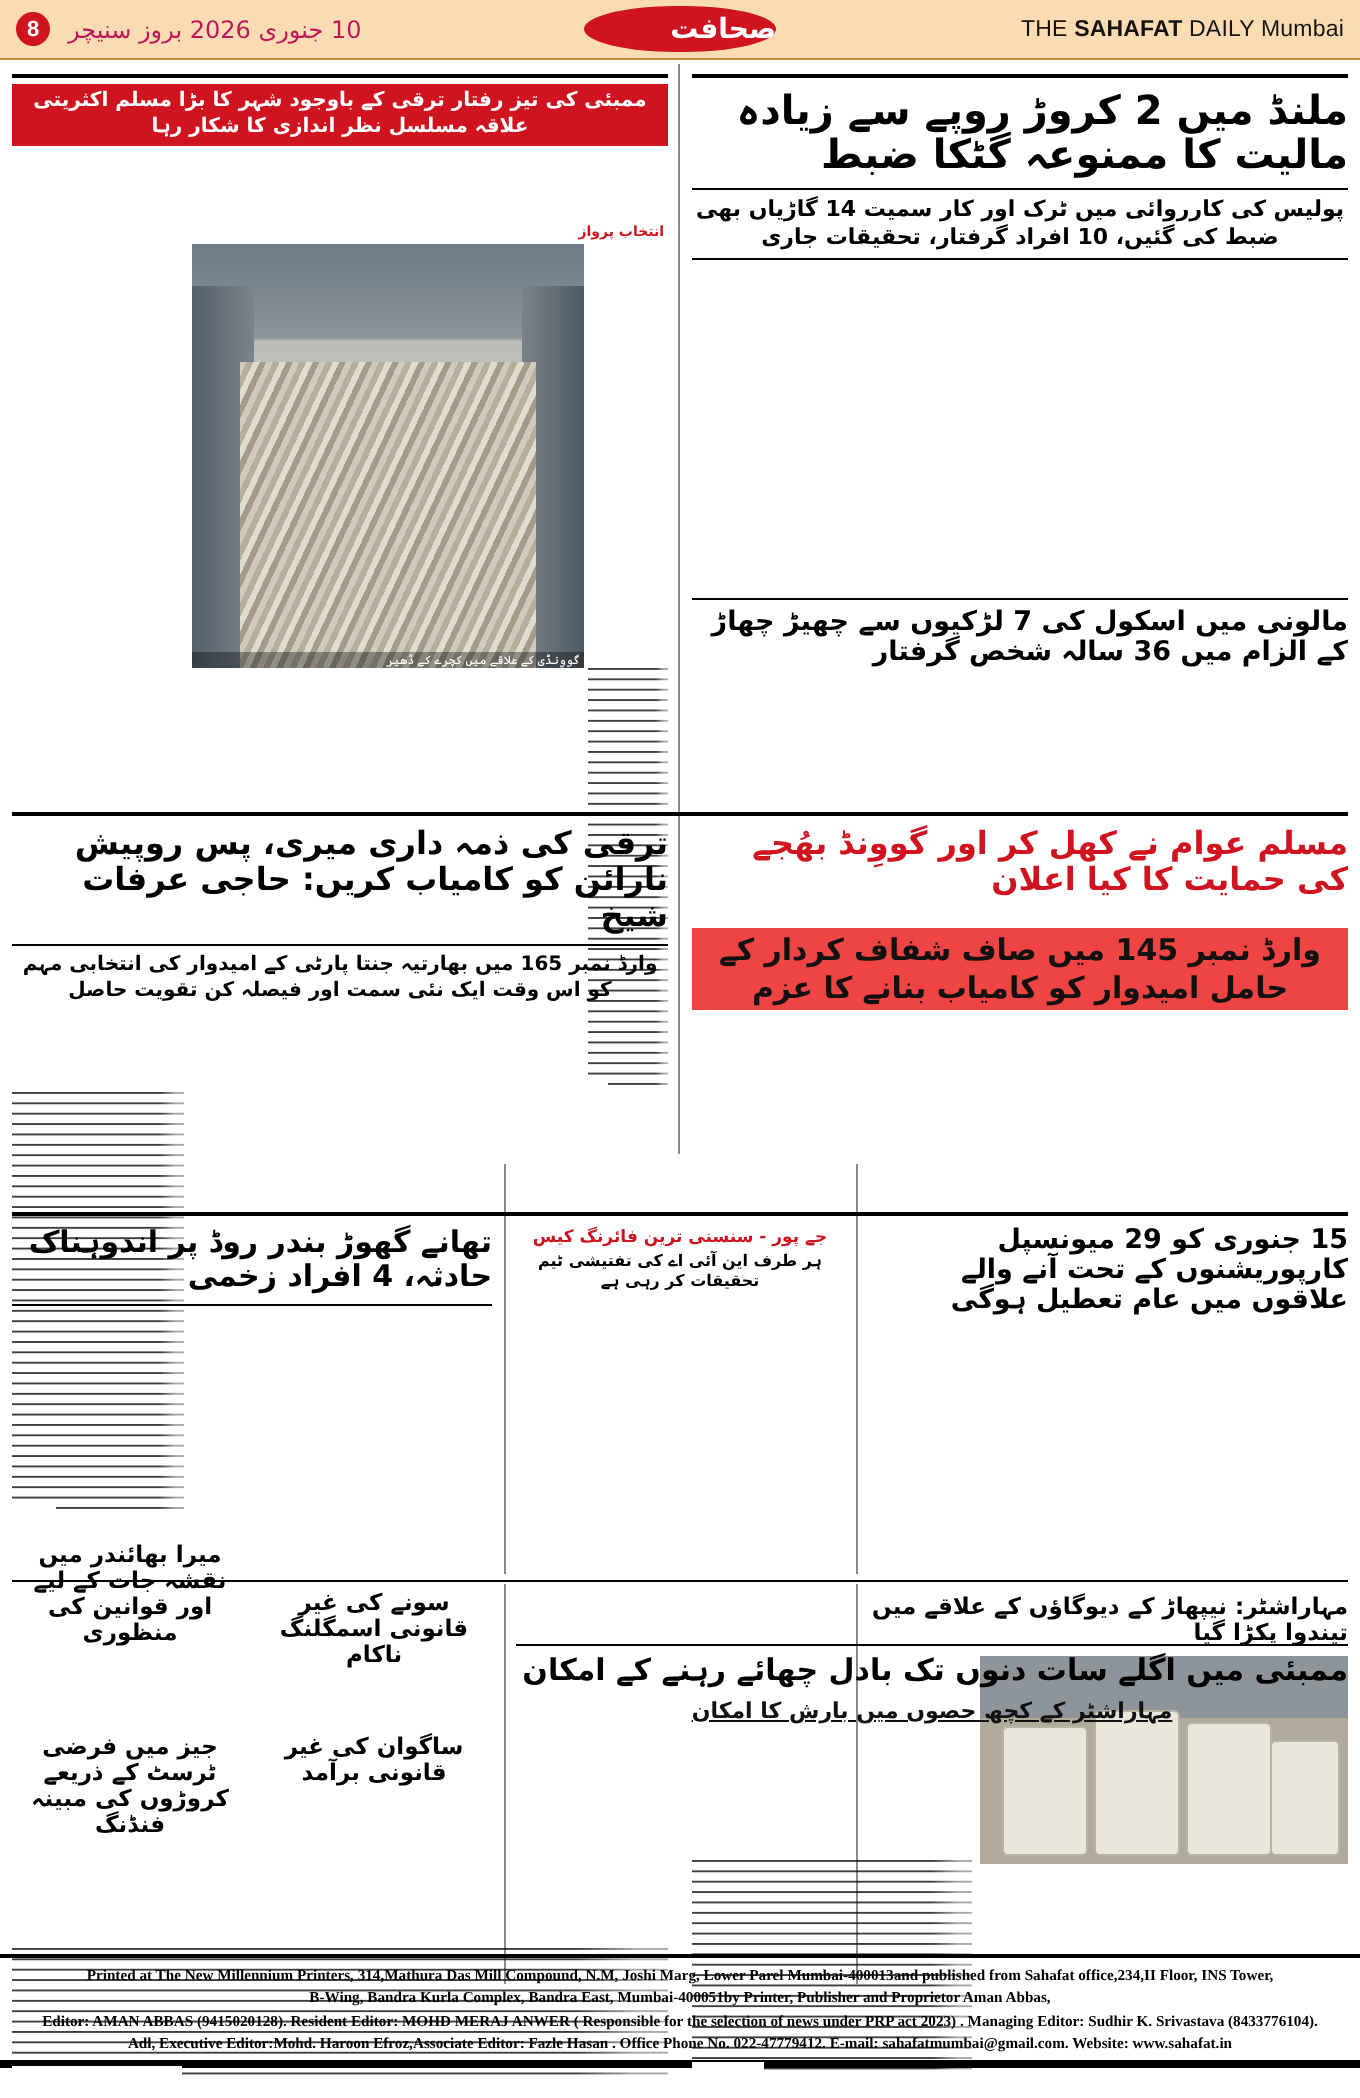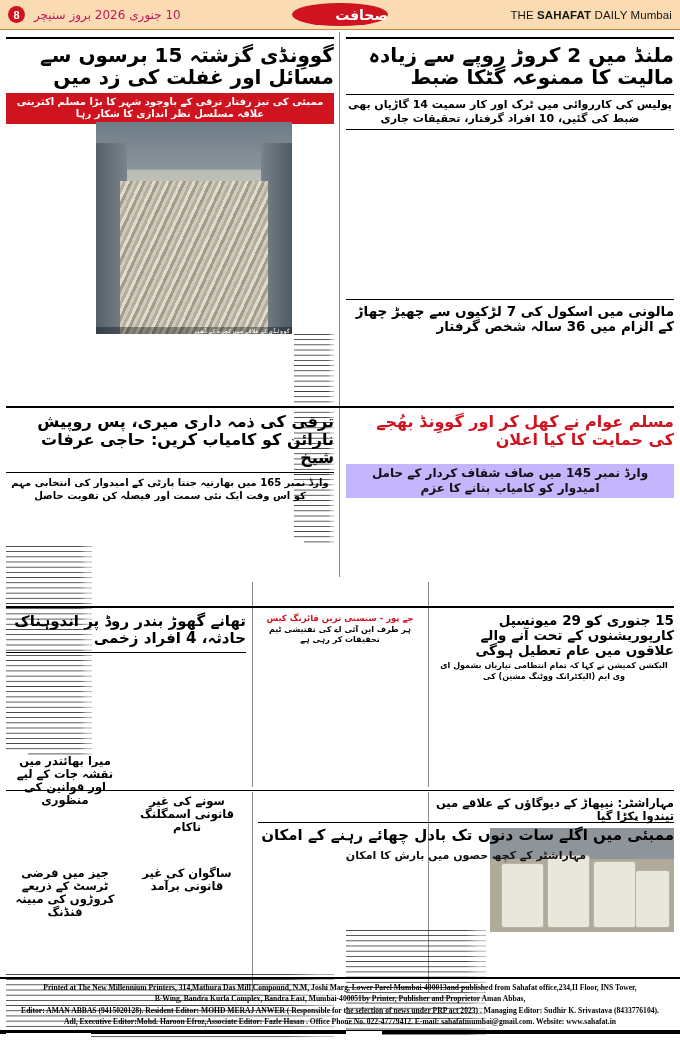--- a/index.html
+++ b/index.html
@@ -51,22 +51,22 @@
   .hl-md{font-size:13.5px;}
   .hl-sm{font-size:11.5px;}
   .rule-thick{height:2px;background:#000;margin:3px 0;}
   .rule-thin{height:1px;background:#000;margin:2px 0;}
   .sub-red{
     background:#cf1420;color:#fff;direction:rtl;text-align:center;
     font-family:"DejaVu Sans",sans-serif;font-weight:bold;font-size:10px;
     padding:3px 4px;line-height:1.25;
   }
   .sub-tan{
-    background:#c4b5fd;color:#111;direction:rtl;text-align:center;
-    font-family:"DejaVu Sans",sans-serif;font-weight:bold;font-size:12px;
+    background:#ef4444;color:#111;direction:rtl;text-align:center;
+    font-family:"DejaVu Sans",sans-serif;font-weight:bold;font-size:15px;
     padding:2px 4px;line-height:1.25;
   }
   .sub-plain{
     direction:rtl;text-align:center;font-family:"DejaVu Sans",sans-serif;
     font-weight:bold;font-size:10px;line-height:1.3;color:#000;padding:1px 0;
   }
   .kicker{
     direction:rtl;text-align:center;color:#cf1420;font-weight:bold;
     font-family:"DejaVu Sans",sans-serif;font-size:8.5px;padding:1px 0;
   }
@@ -148,21 +148,20 @@
   <div class="body-area">
 
     <div class="col-divider" style="left:339px;top:2px;height:545px;"></div>
     <div class="col-divider" style="left:252px;top:552px;height:205px;"></div>
     <div class="col-divider" style="left:428px;top:552px;height:205px;"></div>
     <div class="col-divider" style="left:252px;top:762px;height:200px;"></div>
     <div class="col-divider" style="left:428px;top:762px;height:200px;"></div>
 
     <div class="blk" style="left:6px;top:4px;width:328px;">
       <div class="rule-thick"></div>
-      <div class="hl hl-xl" style="padding:2px 0 4px;">گووِنڈی گزشتہ 15 برسوں سے مسائل اور غفلت کی زد میں</div>
       <div class="sub-red">ممبئی کی تیز رفتار ترقی کے باوجود شہر کا بڑا مسلم اکثریتی علاقہ مسلسل نظر اندازی کا شکار رہا</div>
     </div>
 
     <div class="blk photo sc-trash" style="left:96px;top:92px;width:196px;height:212px;">
       <div class="wallL"></div>
       <div class="wallR"></div>
       <div class="lane"></div>
       <div class="ph-cap">گووِنڈی کے علاقے میں کچرے کے ڈھیر</div>
     </div>
 
@@ -214,40 +213,39 @@
       <div class="rule-thin"></div>
     </div>
 
     <div class="blk" style="left:258px;top:582px;width:164px;">
       <div class="kicker">جے پور - سنسنی ترین فائرنگ کیس</div>
       <div class="sub-plain" style="font-size:8px;">ہر طرف این آئی اے کی تفتیشی ٹیم تحقیقات کر رہی ہے</div>
     </div>
 
     <div class="blk" style="left:434px;top:582px;width:240px;">
       <div class="hl hl-md" style="padding:1px 0 2px;">15 جنوری کو 29 میونسپل کارپوریشنوں کے تحت آنے والے علاقوں میں عام تعطیل ہوگی</div>
-      <div class="sub-plain" style="font-size:8px;">الیکشن کمیشن نے کہا کہ تمام انتظامی تیاریاں بشمول ای وی ایم (الیکٹرانک ووٹنگ مشین) کی</div>
     </div>
 
     <div class="blk" style="left:6px;top:760px;width:668px;height:1px;background:#000;"></div>
 
     <div class="blk" style="left:434px;top:766px;width:240px;">
       <div class="hl hl-sm" style="padding:1px 0 2px;">مہاراشٹر: نیپھاڑ کے دیوگاؤں کے علاقے میں تیندوا پکڑا گیا</div>
     </div>
 
     <div class="blk" style="left:258px;top:790px;width:416px;">
       <div class="rule-thin"></div>
       <div class="hl hl-lg" style="padding:2px 0 3px;font-size:15px;">ممبئی میں اگلے سات دنوں تک بادل چھائے رہنے کے امکان</div>
-      <div class="sub-tan" style="background:none;font-size:11px;">مہاراشٹر کے کچھ حصوں میں بارش کا امکان</div>
+      <div class="sub-tan" style="background:none;font-size:11px;text-decoration:underline;">مہاراشٹر کے کچھ حصوں میں بارش کا امکان</div>
     </div>
 
     <div class="blk" style="left:128px;top:764px;width:118px;">
       <div class="hl hl-sm" style="text-align:center;padding:1px 0 2px;">سونے کی غیر قانونی اسمگلنگ ناکام</div>
     </div>
 
-    <div class="blk" style="left:6px;top:724px;width:118px;">
+    <div class="blk" style="left:6px;top:740px;width:118px;">
       <div class="hl hl-sm" style="text-align:center;padding:1px 0 2px;">میرا بھائندر میں نقشہ جات کے لیے اور قوانین کی منظوری</div>
     </div>
 
     <div class="blk" style="left:128px;top:836px;width:118px;">
       <div class="hl hl-sm" style="text-align:center;padding:1px 0 2px;">ساگوان کی غیر قانونی برآمد</div>
     </div>
 
     <div class="blk" style="left:6px;top:836px;width:118px;">
       <div class="hl hl-sm" style="text-align:center;padding:1px 0 2px;">جیز میں فرضی ٹرسٹ کے ذریعے کروڑوں کی مبینہ فنڈنگ</div>
     </div>

